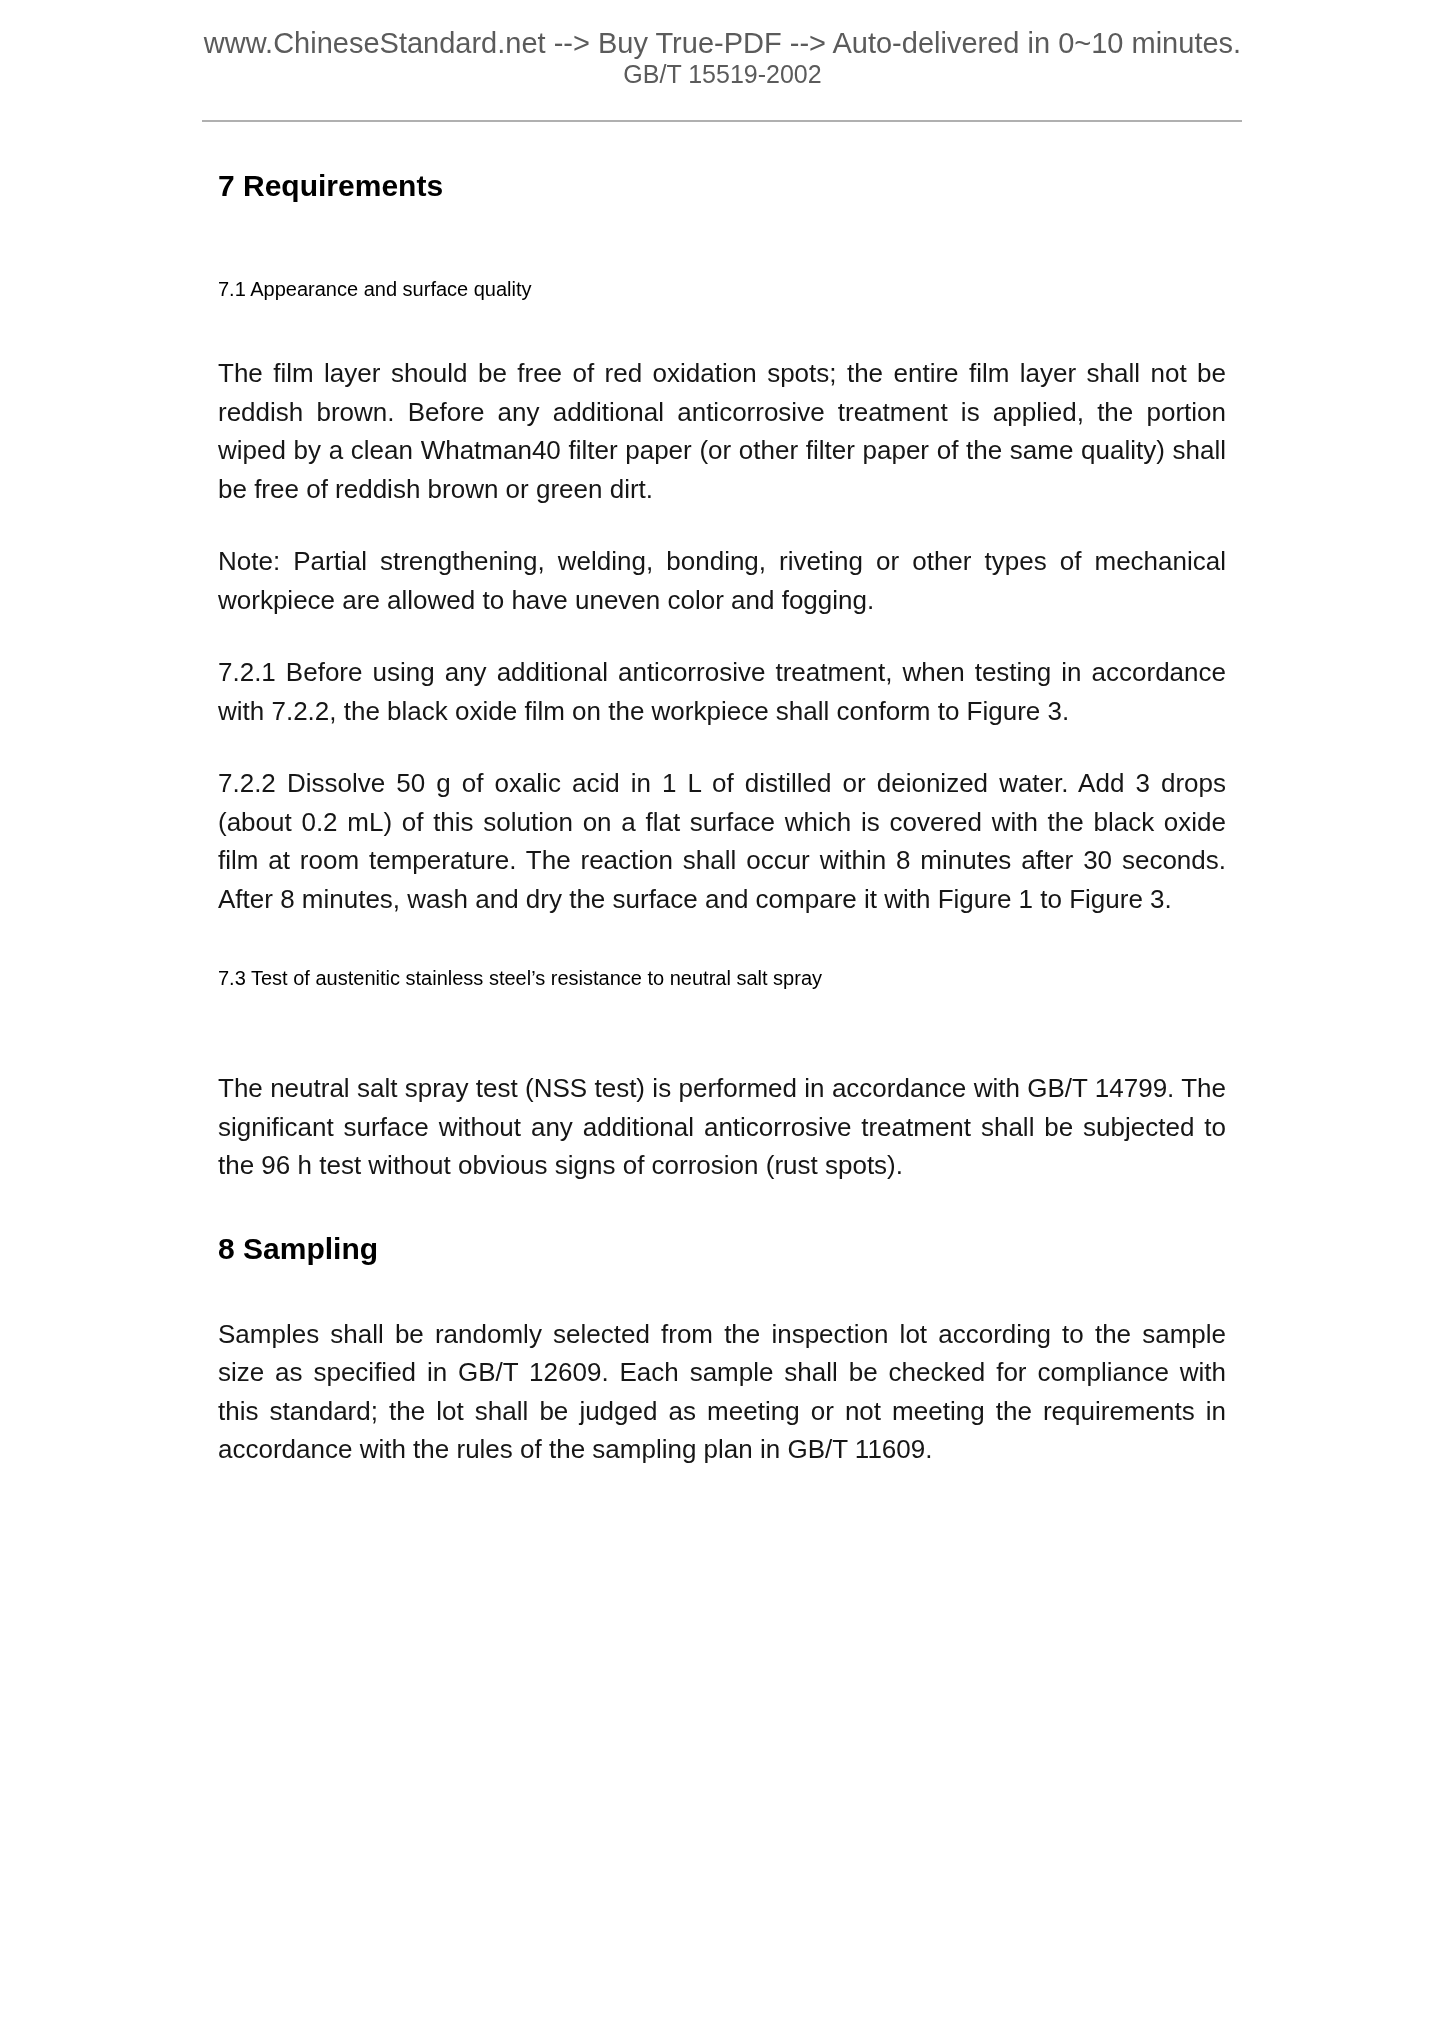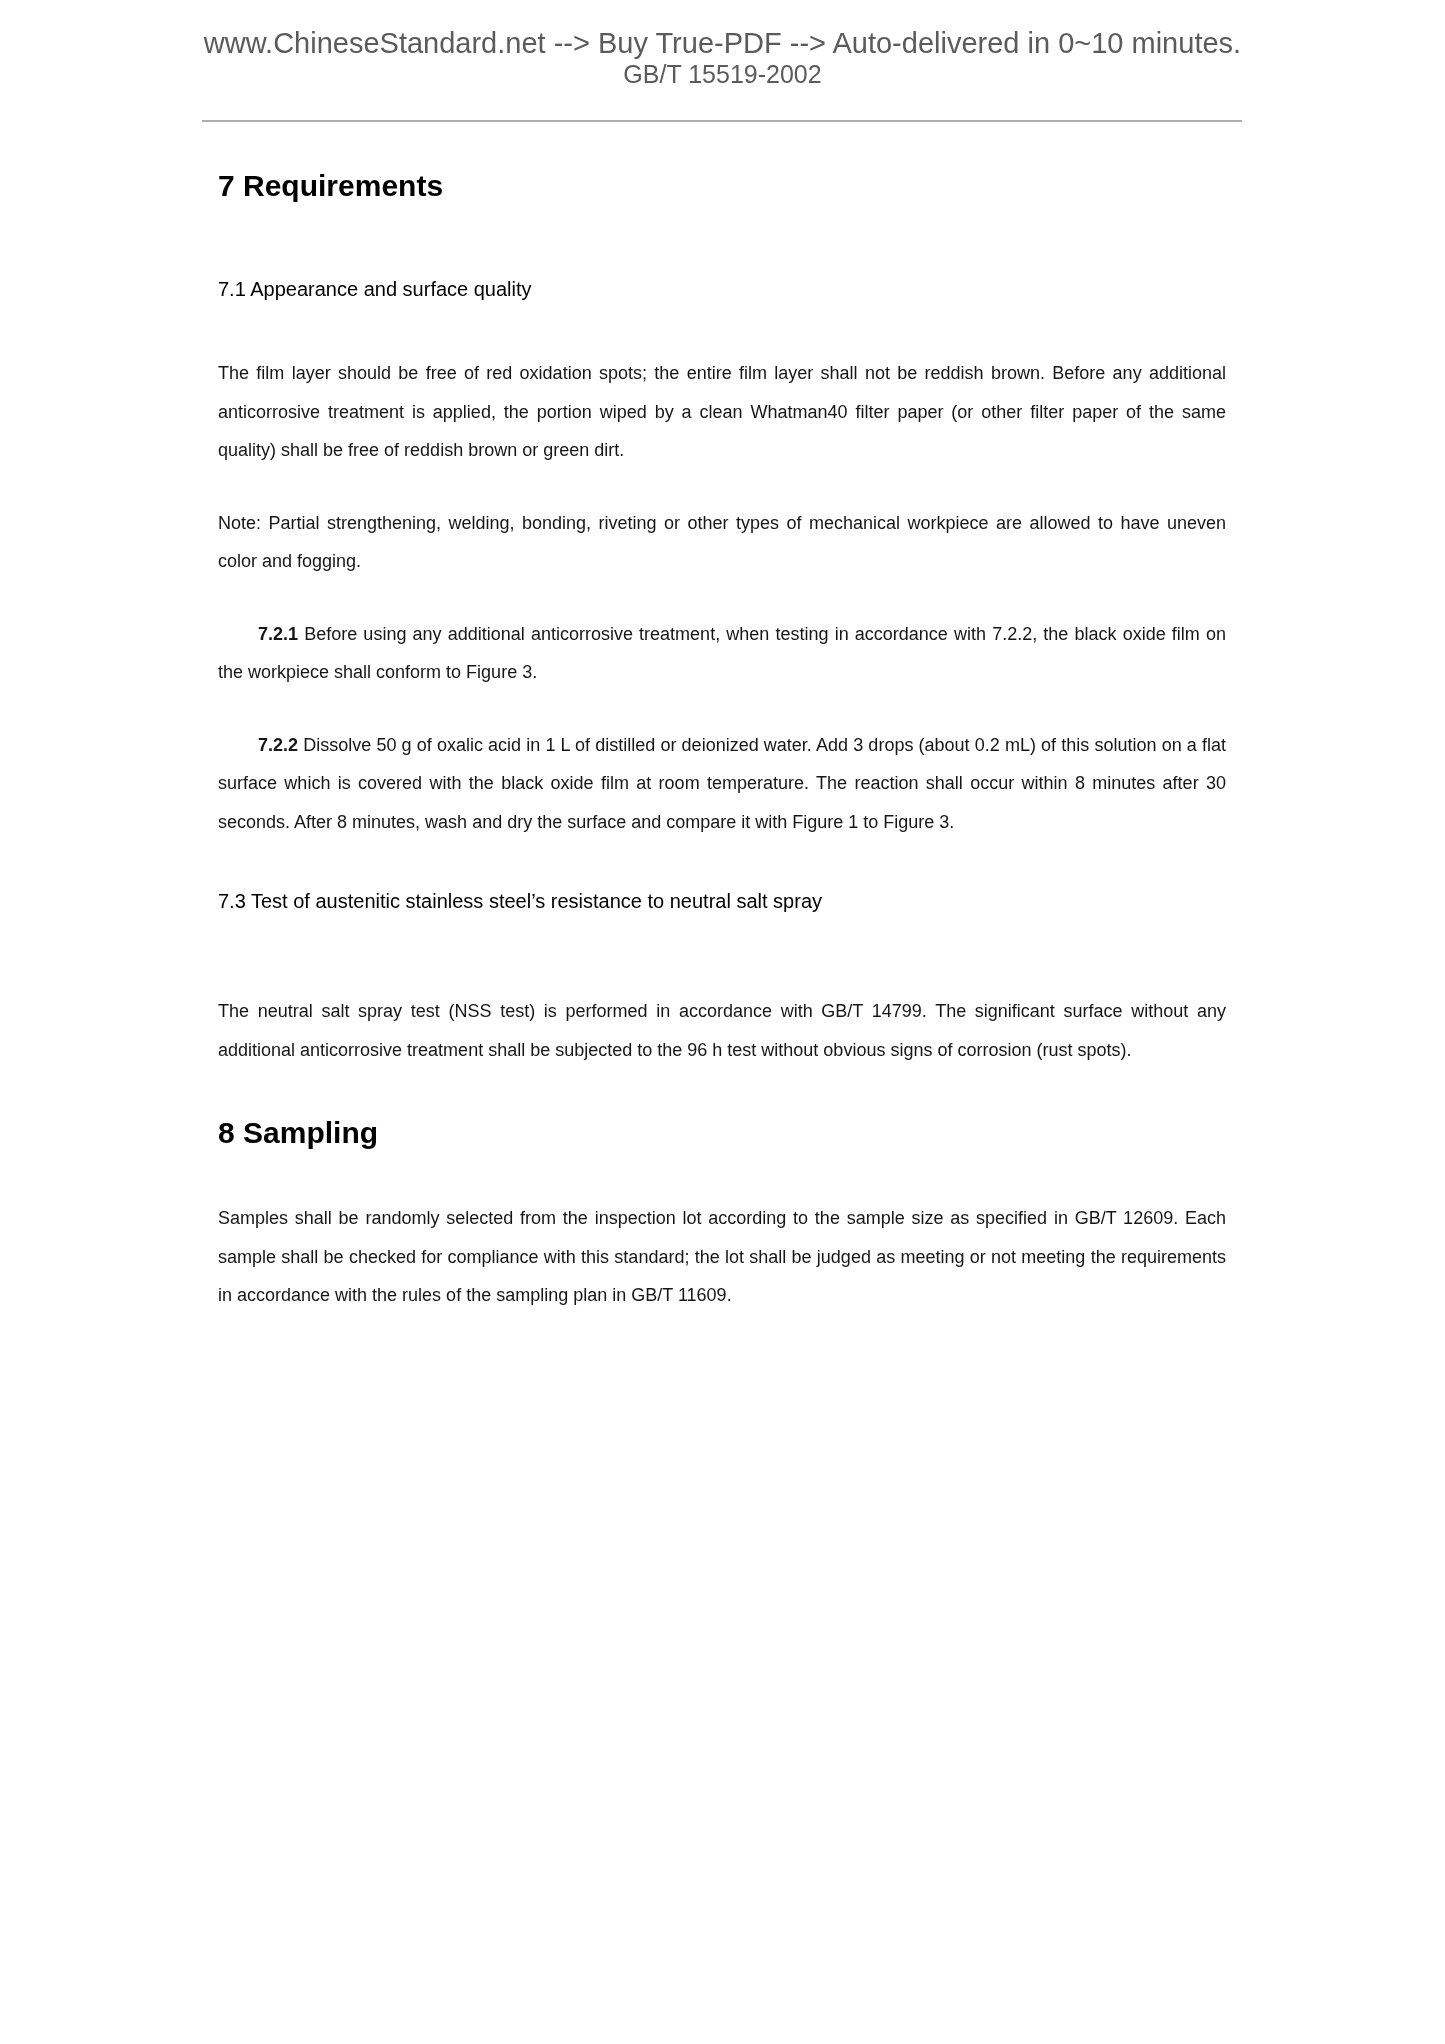--- a/index.html
+++ b/index.html
@@ -25,25 +25,25 @@
   .h1 {
     font-size: 30px; line-height: 36px; font-weight: bold; color: #000;
     margin: 46px 0 0;
   }
   .h2 {
     font-size: 20px; line-height: 34px; font-weight: normal; color: #000;
     margin: 68px 0 0;
   }
   .h2.spaced { line-height: 85px; margin-top: 18px; }
   .para {
-    font-size: 18px; line-height: 38.5px; text-align: justify;
+    font-size: 26px; line-height: 38.5px; text-align: justify;
     margin: 34px 0 0;
   }
   .h1 + .para, .h2 + .para { margin-top: 48px; }
-  .para b { font-weight: bold; margin-left: 40px; }
+  .para b { font-weight: normal; }
   
   .footer { position: absolute; top: 1897px; left: 0; right: 0; }
   .rule-bottom {
     width: 744px; height: 0; margin: 0 0 0 202px;
     border: 0; border-top: 2px solid #b0b0b0;
   }
   .footer-row {
     margin: 24px 0 0 218px; width: 994px;
     display: flex; justify-content: space-between; align-items: baseline;
     font-size: 24px; color: #5b5b5b;

